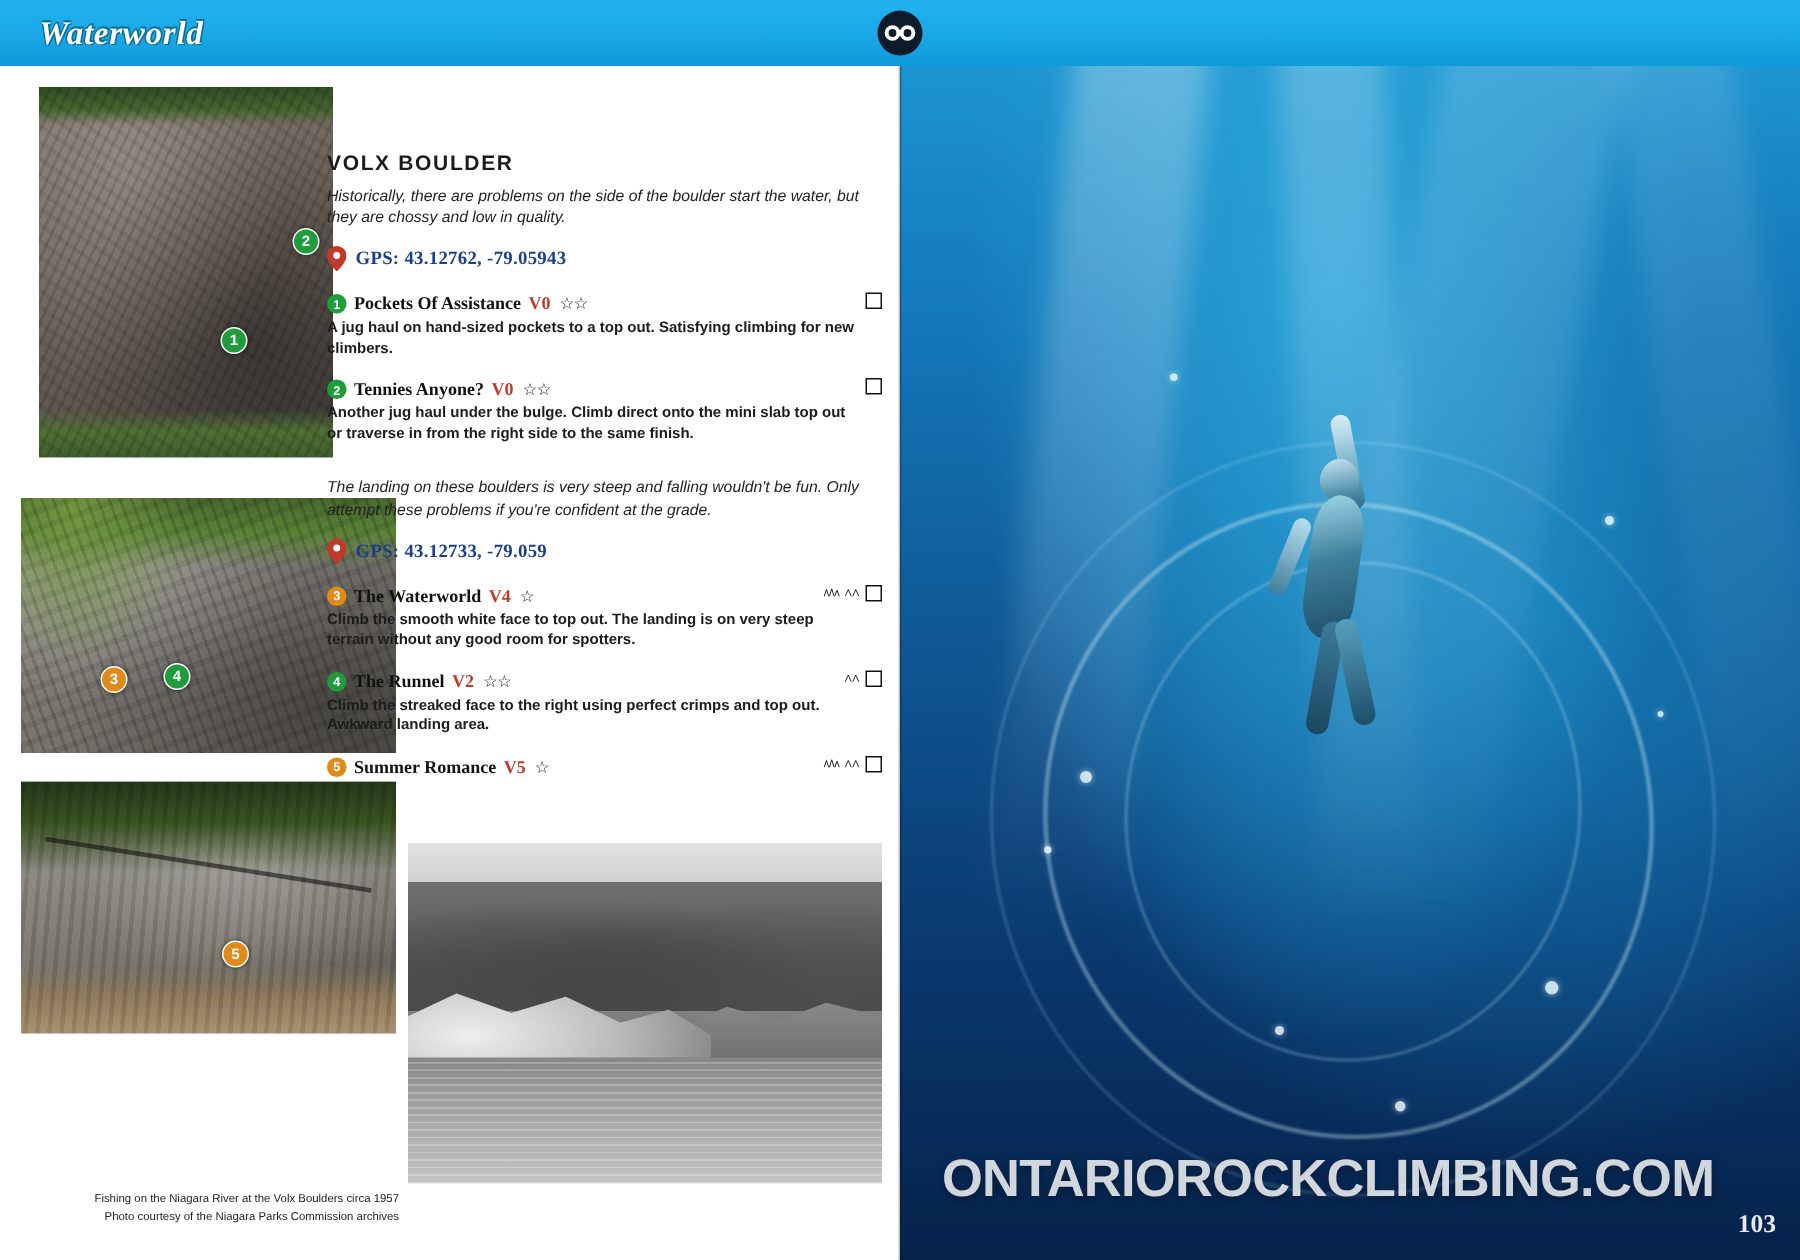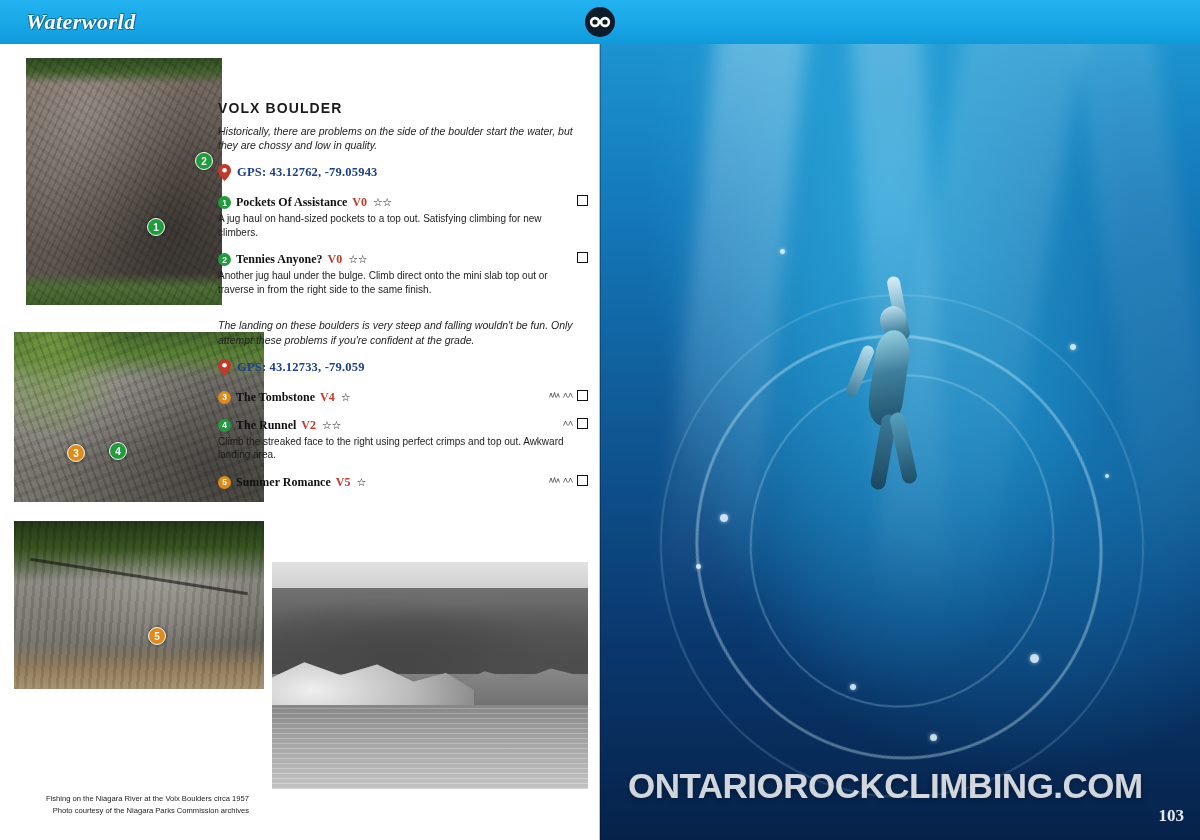--- a/index.html
+++ b/index.html
@@ -286,20 +286,21 @@
     font-size: 12px;
     color: #111;
   }
   .grade { color: #c0392b; font-weight: bold; }
   .stars { color: #111; font-size: 11px; letter-spacing: -0.5px; margin-left: 1px; }
   .route-desc {
     font-size: 10px;
     line-height: 1.35;
     color: #1c1c1c;
     margin: 2px 0 0 0;
+    font-weight: bold;
   }
   .right-icons {
     position: absolute;
     right: -14px;
     top: 0px;
     display: flex;
     align-items: center;
     gap: 3px;
   }
   .tickbox {
@@ -311,21 +312,21 @@
 
   
   .captions {
     position: absolute;
     left: 14px;
     top: 750px;
     width: 252px;
     text-align: right;
   }
   .captions p {
-    margin: 0 17px 2px 0;
+    margin: 0 0 2px 0;
     font-size: 7.6px;
     color: #222;
     line-height: 1.3;
   }
 
   
   .water-bg {
     position: absolute;
     inset: 0;
     background:
@@ -563,24 +564,25 @@
                 <path d="M15 11 L18 3 L21 11" fill="none" stroke="#111" stroke-width="1.2"></path>
               </svg>
               <svg class="danger-icon" viewBox="0 0 22 12">
                 <path d="M1 11 L5 2 L9 11" fill="none" stroke="#111" stroke-width="1.2"></path>
                 <path d="M11 11 L15 2 L19 11" fill="none" stroke="#111" stroke-width="1.2"></path>
               </svg>
               <div class="tickbox"></div>
             </div>
             <div class="route-head">
               <span class="num-badge n-orange">3</span>
-              <span class="route-name">The Tombstone</span>
+              <span class="route-name">The Waterworld</span>
               <span class="route-name grade">V4</span>
               <span class="stars">☆</span>
             </div>
+            <p class="route-desc">Climb the smooth white face to top out. The landing is on very steep terrain without any good room for spotters.</p>
           </div>
 
           <div class="route">
             <div class="right-icons">
               <svg class="danger-icon" viewBox="0 0 22 12">
                 <path d="M1 11 L5 2 L9 11" fill="none" stroke="#111" stroke-width="1.2"></path>
                 <path d="M11 11 L15 2 L19 11" fill="none" stroke="#111" stroke-width="1.2"></path>
               </svg>
               <div class="tickbox"></div>
             </div>

